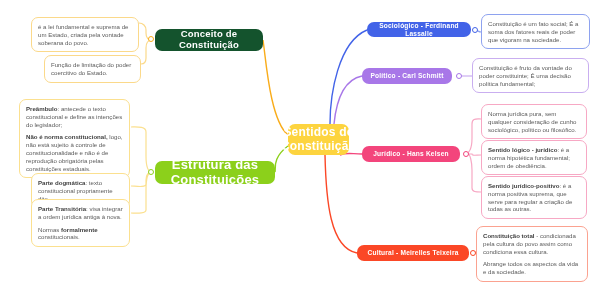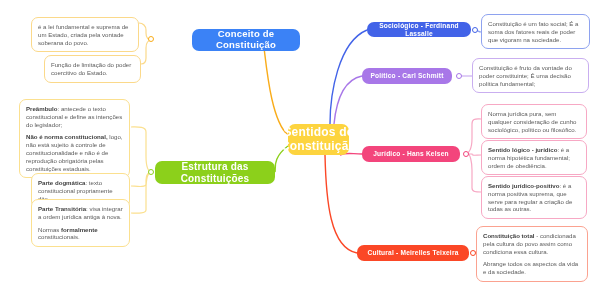--- a/index.html
+++ b/index.html
@@ -14,21 +14,21 @@
   .pill{display:flex;align-items:center;justify-content:center;
         border-radius:7px;color:#ffffff;font-weight:700;letter-spacing:.2px;
         text-align:center;line-height:1.15;}
   .leaf{box-sizing:border-box;background:#ffffff;border:1px solid #ddd;
         border-radius:7px;color:#5b5b5b;line-height:1.28;}
   .leaf b{color:#3f3f3f;font-weight:700;}
   .leaf p{margin:0;}
   .leaf p + p{margin-top:5px;}
 
   
-  .c-orange  .pill{background:#3b82f6;margin-left:37px;}
+  .c-orange  .pill{background:#14532d;}
   .l-orange  {border-color:#fbd98a;}
   .c-green   .pill{background:#8cd01b;}
   .l-green   {border-color:#fbe08f;}
   .c-yellow  .pill{background:#fdd43f;}
   .c-blue    .pill{background:#4263e8;}
   .l-blue    {border-color:#8ea2ef;}
   .c-purple  .pill{background:#a877e8;}
   .l-purple  {border-color:#c9aef0;}
   .c-pink    .pill{background:#f3457c;}
   .l-pink    {border-color:#f7a8c4;}
@@ -40,21 +40,21 @@
        background:#ffffff;box-sizing:border-box;}
   .d-orange{border:1.4px solid #f9ac1a;}
   .d-green {border:1.4px solid #8cd01b;}
   .d-blue  {border:1.4px solid #4263e8;}
   .d-purple{border:1.4px solid #a877e8;}
   .d-pink  {border:1.4px solid #f3457c;}
   .d-red   {border:1.4px solid #fb4726;}
 
   
   #n-conceito{left:155px;top:29px;width:108px;height:22px;font-size:9.5px;}
-  #n-estrutura{left:155px;top:161px;width:120px;height:23px;font-size:10px;}
+  #n-estrutura{left:155px;top:161px;width:120px;height:23px;font-size:13px;}
   #n-central{left:288px;top:124px;width:61px;height:31px;font-size:12px;}
   #n-socio{left:367px;top:22px;width:104px;height:15px;font-size:6.6px;}
   #n-politico{left:362px;top:68px;width:90px;height:16px;font-size:6.6px;}
   #n-juridico{left:362px;top:146px;width:98px;height:16px;font-size:6.6px;}
   #n-cultural{left:357px;top:245px;width:112px;height:16px;font-size:6.6px;}
 
   #b-conceito-1{left:31px;top:17px;width:108px;padding:5px 6px;font-size:6.1px;}
   #b-conceito-2{left:44px;top:55px;width:97px;padding:5px 6px;font-size:6.1px;}
   #b-estrutura-1{left:19px;top:99px;width:111px;padding:5px 6px;font-size:6.1px;}
   #b-estrutura-2{left:31px;top:173px;width:99px;padding:5px 6px;font-size:6.1px;}

